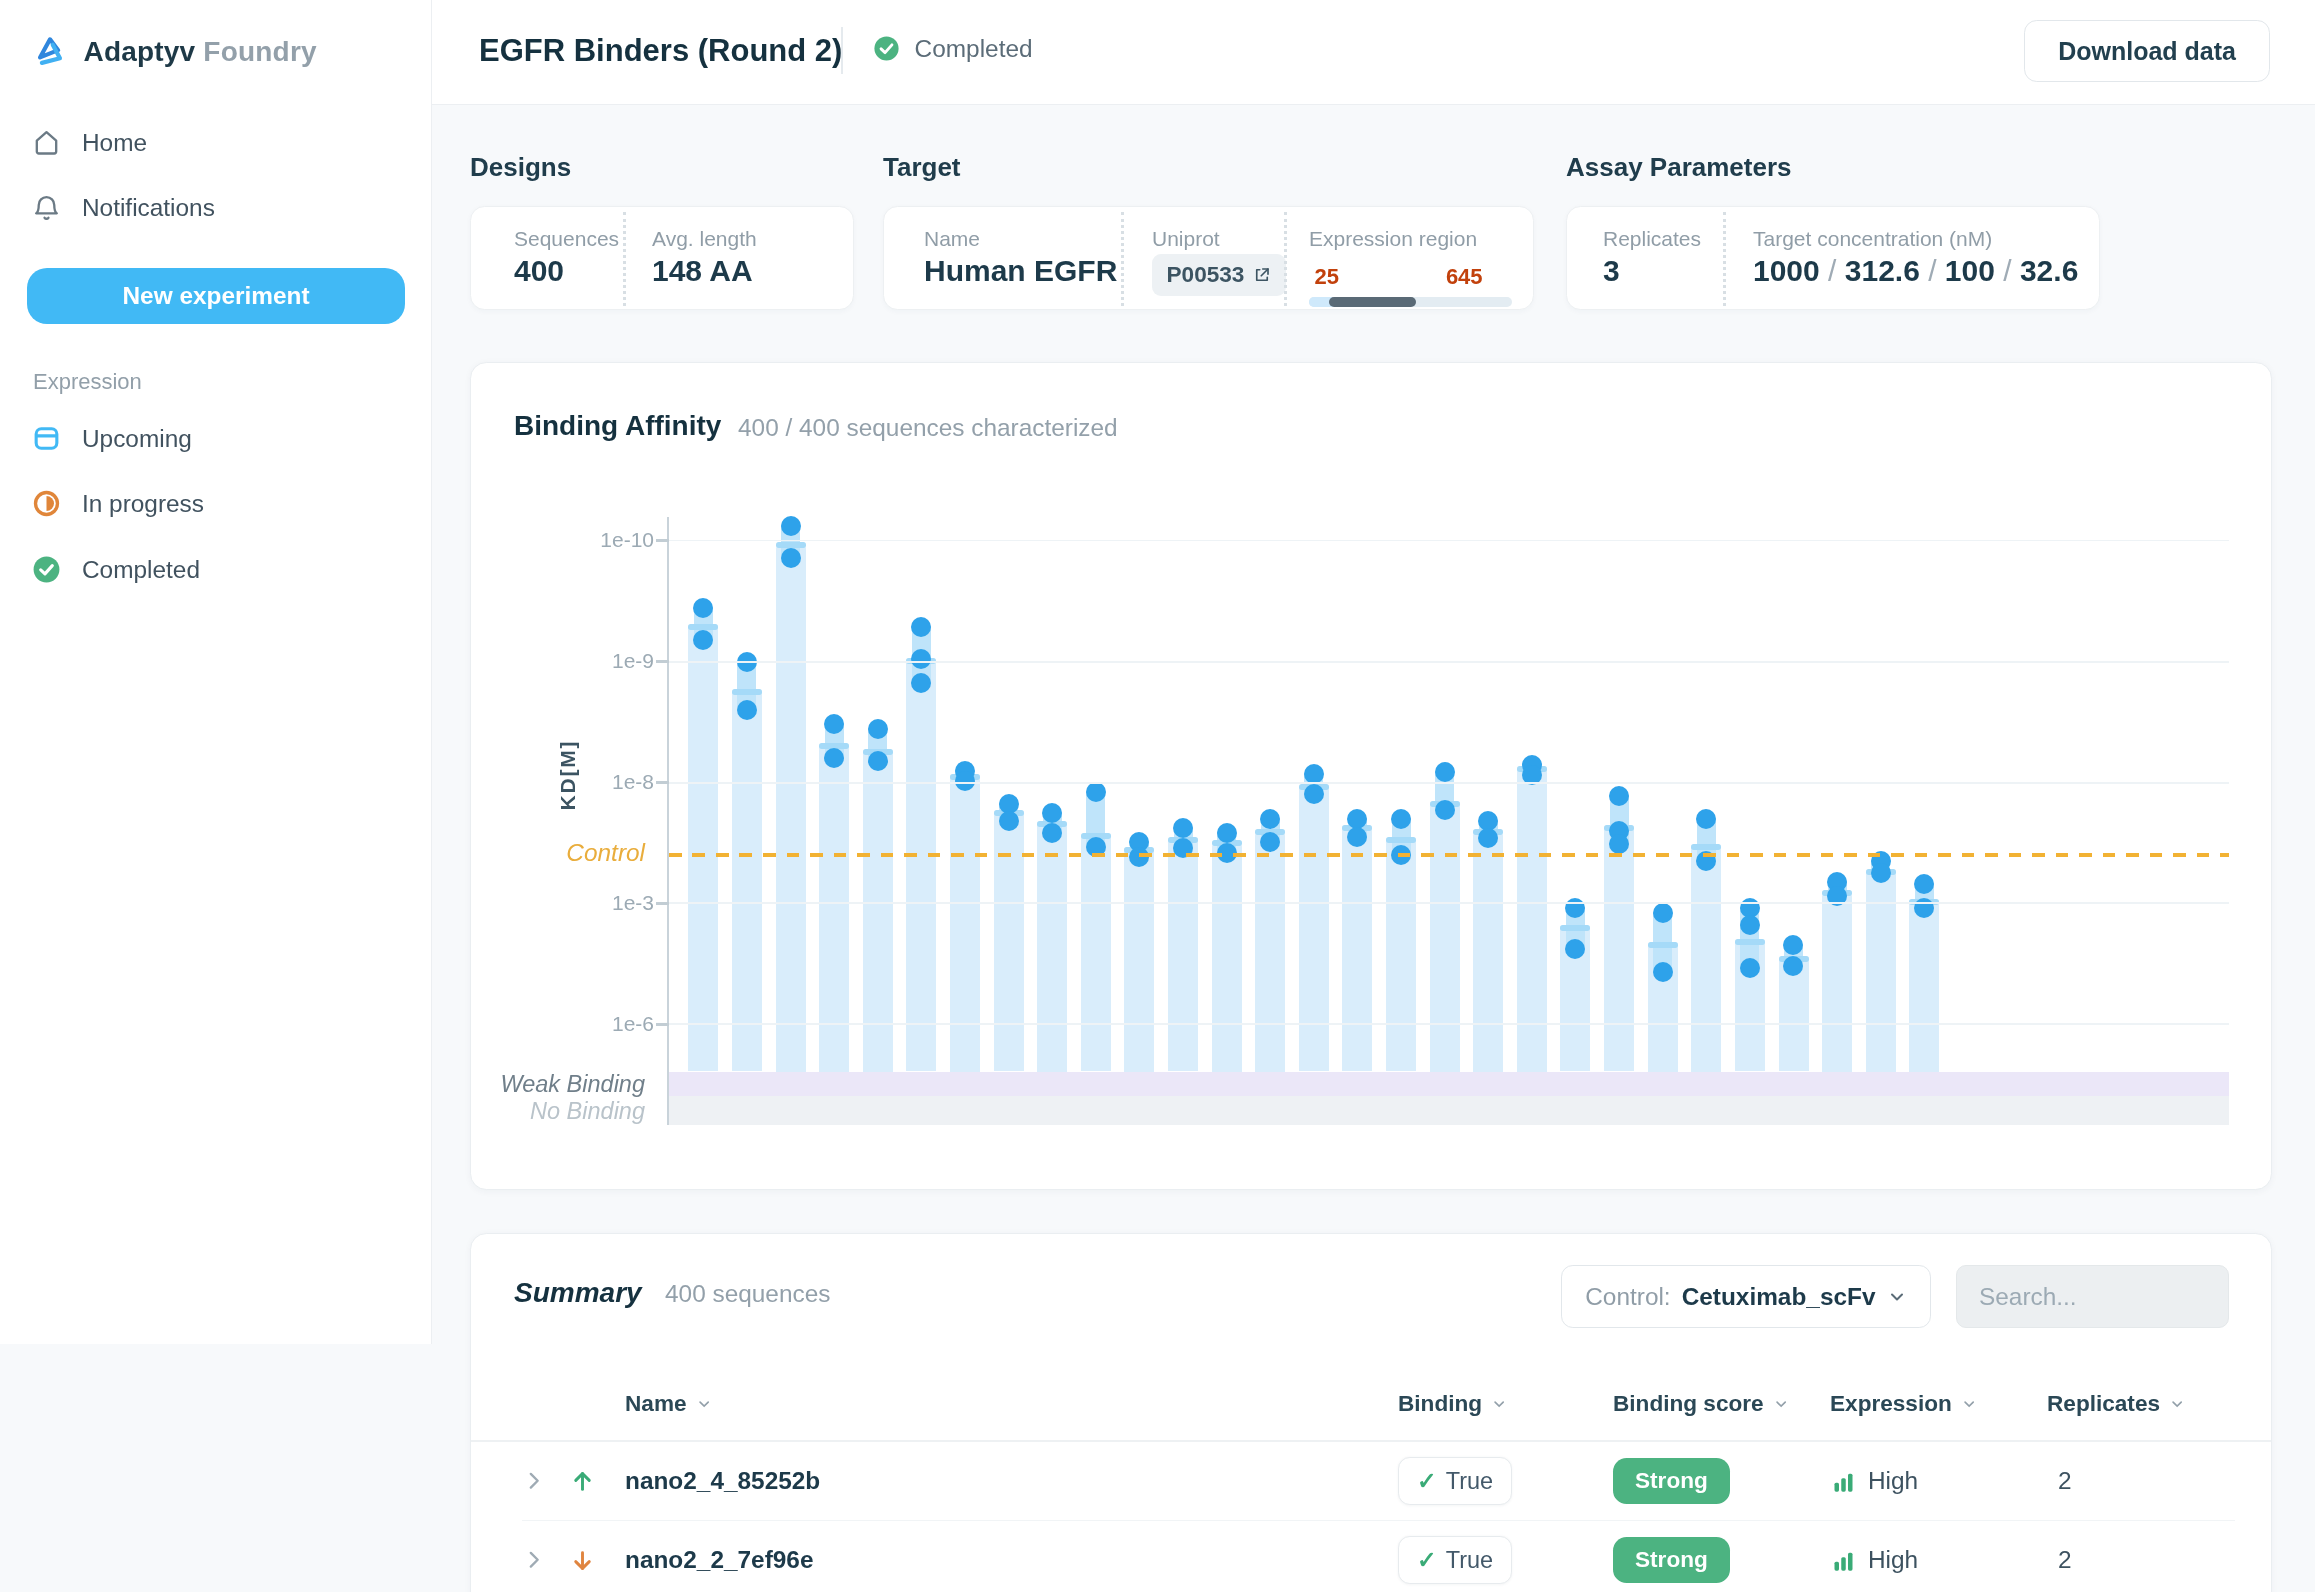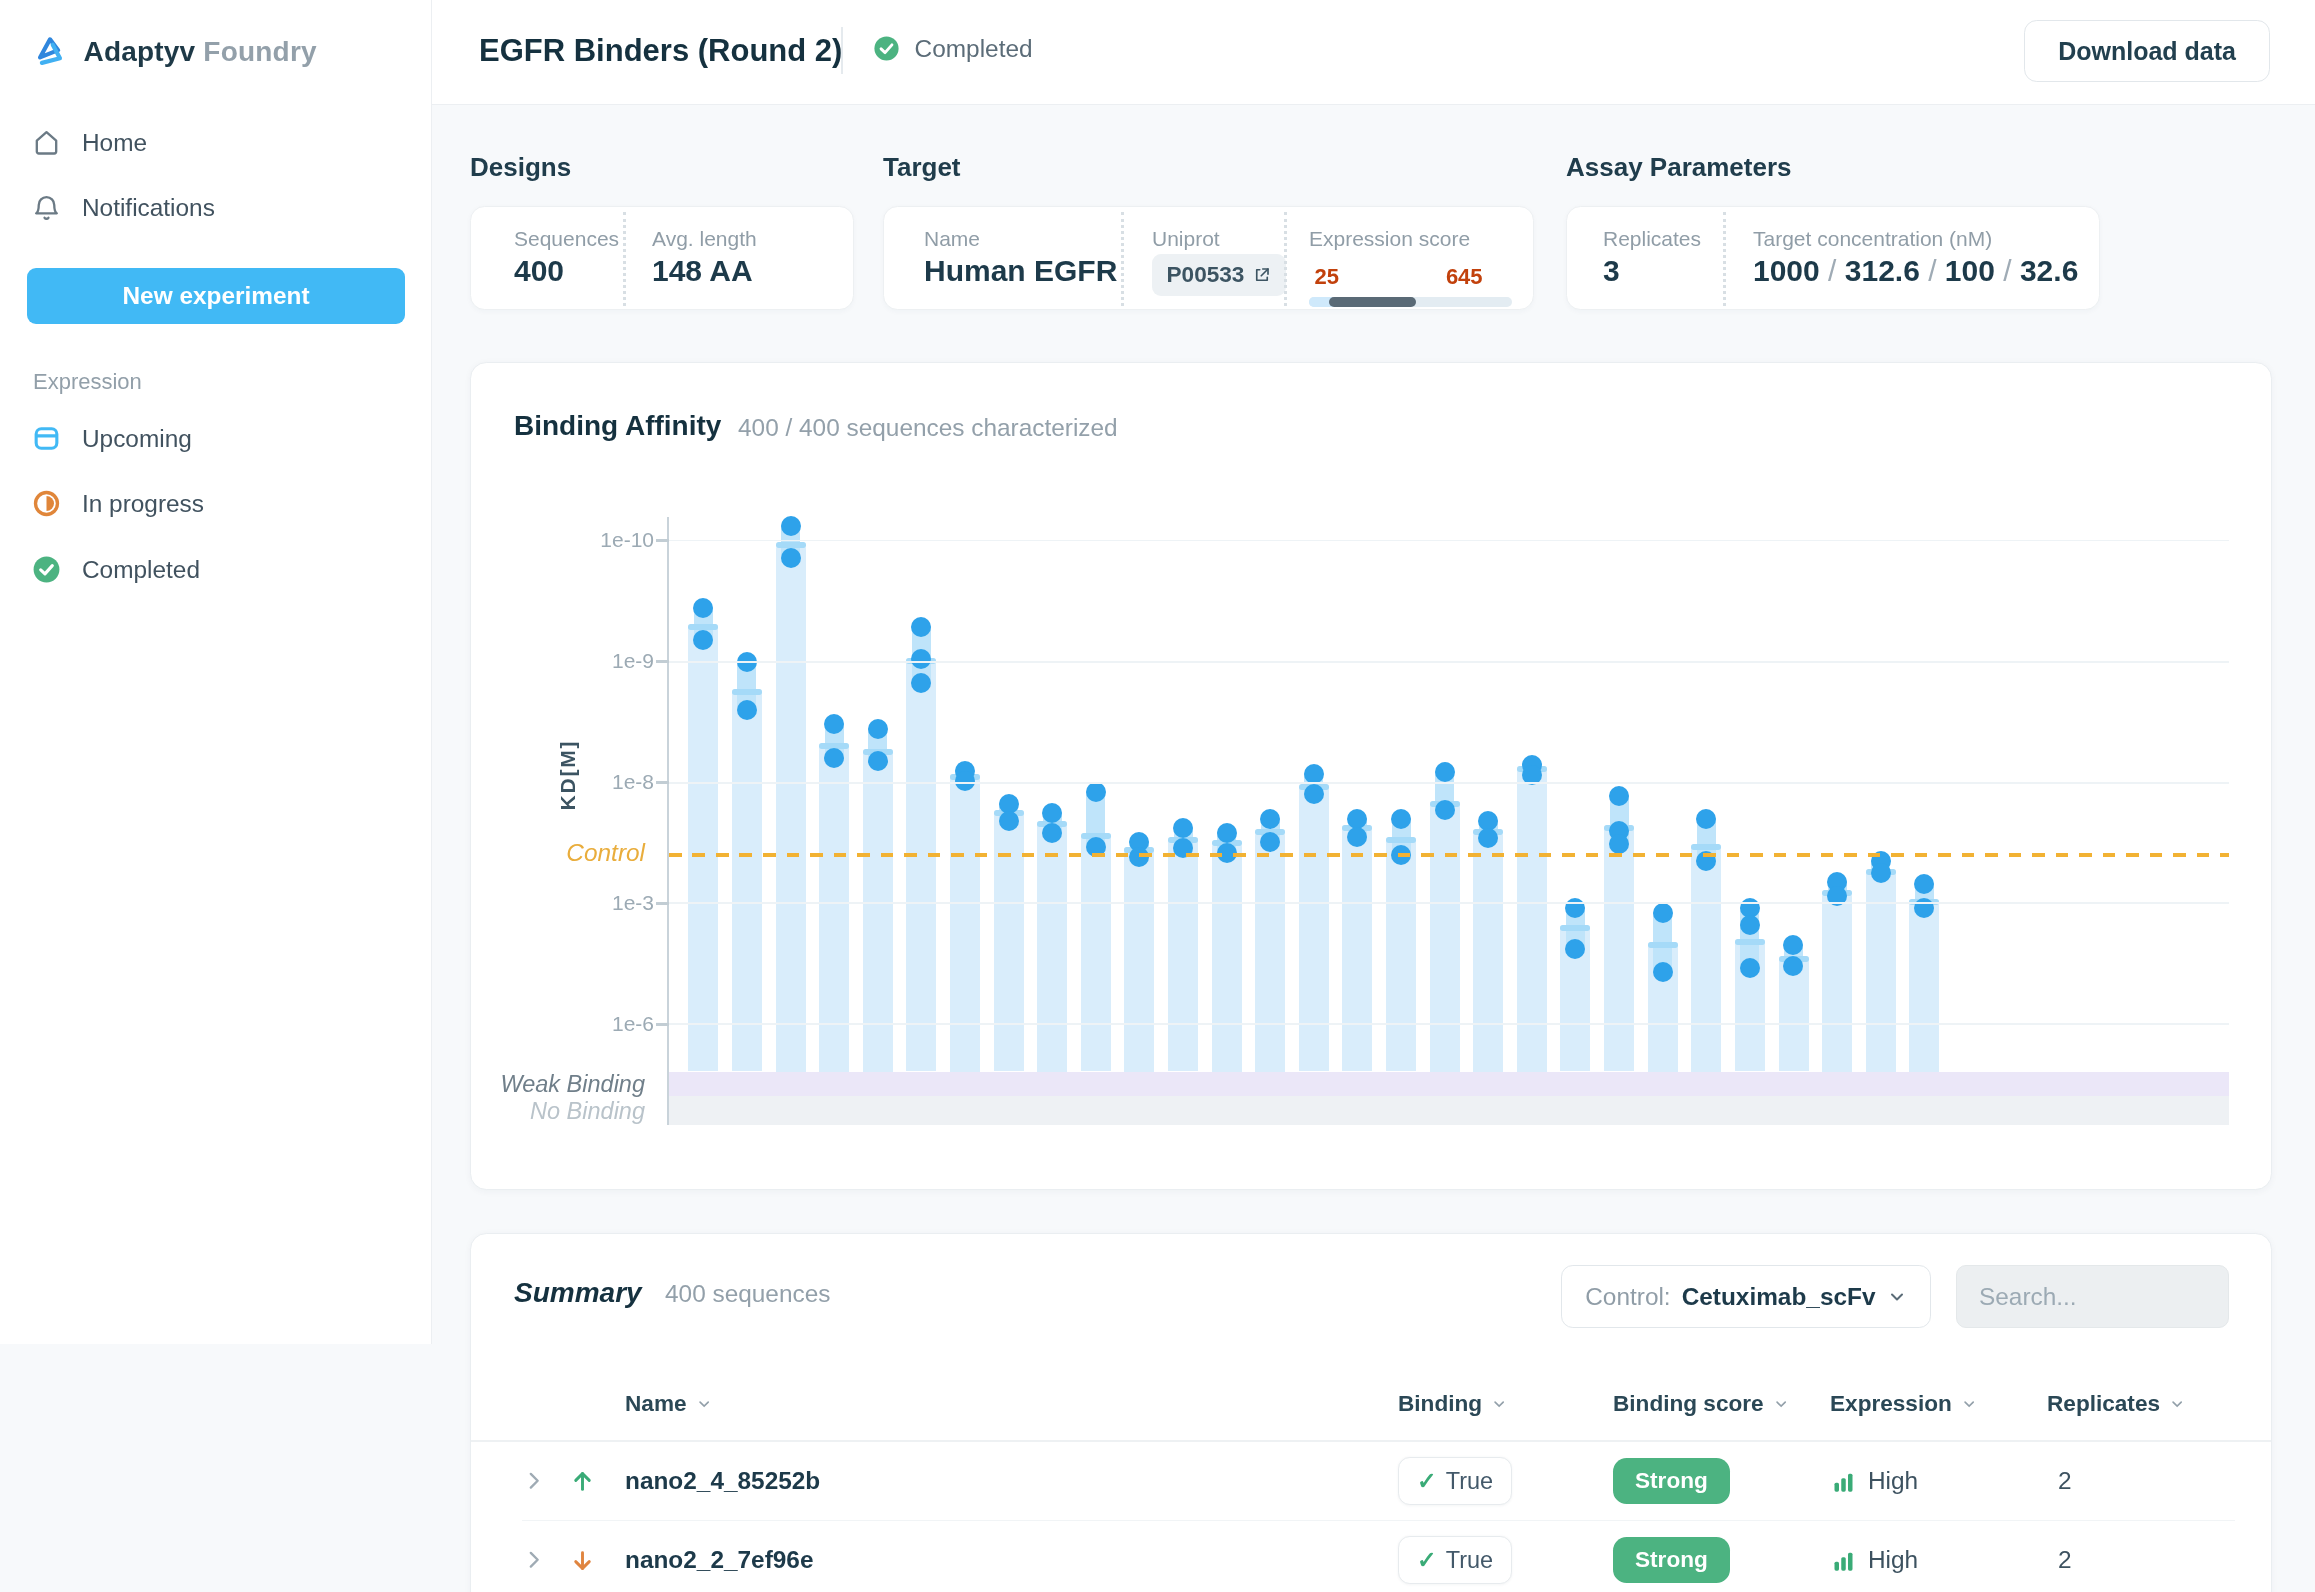--- a/index.html
+++ b/index.html
@@ -8,21 +8,21 @@
 
   
   #sidebar { position:absolute; left:0; top:0; width:432px; height:1344px;
     background:#ffffff; border-right:1.8px solid #eceff2;padding-left:30px; }
   .logo-row { position:absolute; left:31px; top:33px; display:flex; align-items:center; gap:14.5px; }
   .logo-text { font-size:28px; font-weight:bold; color:#1e3947; letter-spacing:0.2px; }
   .logo-text .lt2 { color:#93a0aa; font-weight:bold; }
   .nav-item { position:absolute; left:31px; display:flex; align-items:center; gap:20px;
     font-size:24.4px; color:#41525f; cursor:pointer; }
   .btn-new { position:absolute; left:27px; top:268px; width:378px; height:56px;
-    background:#41b9f5; border-radius:9px; color:#fff; font-size:24.4px; font-weight:bold;
+    background:#41b9f5; border-radius:20px; color:#fff; font-size:24.4px; font-weight:bold;
     display:flex; align-items:center; justify-content:center; cursor:pointer; }
   .side-label { position:absolute; left:33px; top:369px; font-size:22px; color:#929fa9; }
 
   
   #header { position:absolute; left:432px; top:0; width:1883px; height:105px;
     background:#fff; border-bottom:1.8px solid #eceff2; }
   .hd-title { position:absolute; left:47px; top:33px; font-size:31px; font-weight:bold; color:#15313f; }
   .hd-sep { position:absolute; left:409px; top:27px; width:1.8px; height:47px; background:#e5eaee; }
   .hd-badge { position:absolute; left:440px; top:34px; display:flex; align-items:center; gap:13.6px;
     font-size:24.4px; color:#5b6c78; }
@@ -220,21 +220,21 @@
         <svg width="18" height="18" viewBox="0 0 24 24" fill="none" stroke="#3c5462" stroke-width="2.2" stroke-linecap="round" stroke-linejoin="round">
           <path d="M9 5 H5 v14 h14 v-4"></path>
             <path d="M13 4 h7 v7"></path>
             <path d="M20 4 L11 13"></path>
         </svg>
       </span>
     </span>
   </div>
   <div class="dot-sep" style="position:absolute; left:400px; top:5.4px;"></div>
   <div style="position:absolute; left:425px; top:20px;">
-    <div class="k" style="font-size:21px; color:#909da7; margin-bottom:12.7px;">Expression score</div>
+    <div class="k" style="font-size:21px; color:#909da7; margin-bottom:12.7px;">Expression region</div>
     <div class="expr-num">
       <span style="margin-left:5.4px;">25</span>
       <span style="margin-left:107px;">645</span>
     </div>
     <div class="expr-bar">
       <div class="expr-lead"></div>
       <div class="expr-fill"></div>
     </div>
   </div>
 </div>

